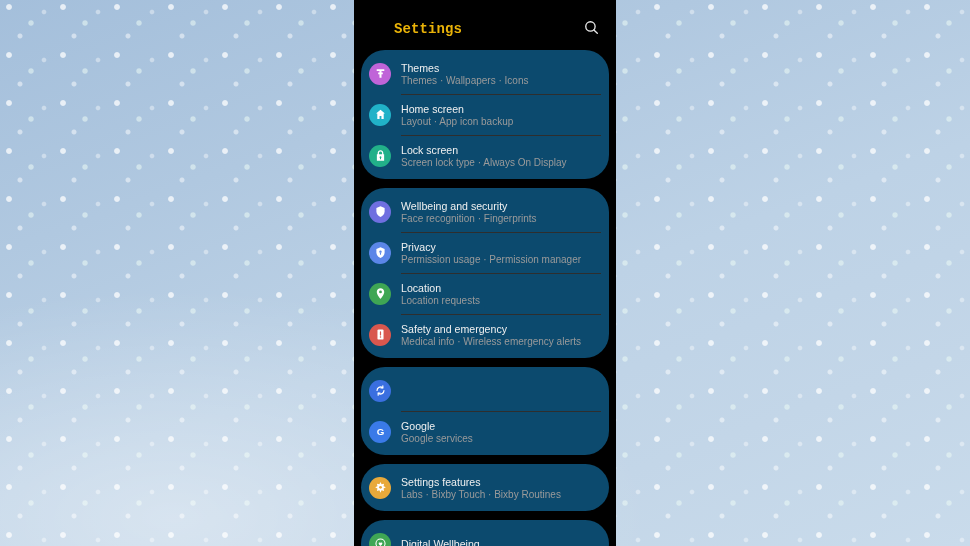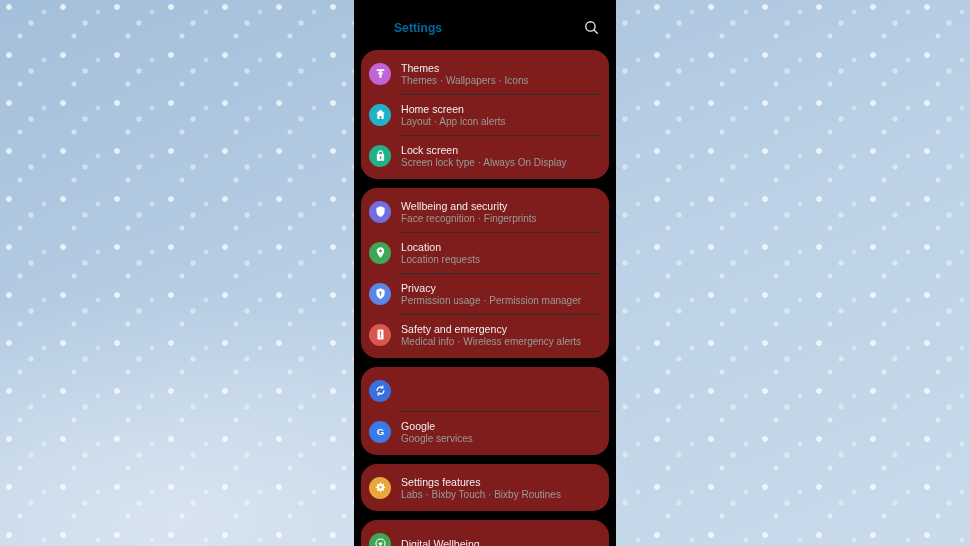--- a/index.html
+++ b/index.html
@@ -53,43 +53,44 @@
 
   
   .header {
     position: relative;
     height: 50px;
   }
   .header-title {
     position: absolute;
     left: 40px;
     top: 21px;
-    font-size: 12px;
+    font-size: 14px;
     font-weight: bold;
-    color: #0369a1;
+    color: #eab308;
     letter-spacing: .1px;
+    font-family: Liberation Mono, monospace;
   }
   .search-btn {
     position: absolute;
     right: 14px;
     top: 16px;
     width: 22px;
     height: 22px;
     display: flex;
     align-items: center;
     justify-content: center;
   }
 
   
   .list {
     padding: 0 7px;
   }
   .group {
-    background: #7f1d1d;
-    border-radius: 16px;
+    background: #0c4a6e;
+    border-radius: 24px;
     margin-bottom: 9px;
     overflow: hidden;
     padding: 3px 0;
   }
 
   .row {
     position: relative;
     display: flex;
     align-items: center;
     height: 41px;
@@ -175,21 +176,21 @@
           </div>
         </div>
         <div class="row">
           <div class="row-icon" style="background: rgb(33, 178, 200);">
             <svg width="13" height="13" viewBox="0 0 24 24" fill="#ffffff">
               <path d="M12 3.2 3.8 10.1h2.3v10.2h4.2v-5.4h3.4v5.4h4.2V10.1h2.3z"></path>
             </svg>
           </div>
           <div class="row-text">
             <div class="row-title">Home screen</div>
-            <div class="row-sub">Layout  ·  App icon alerts</div>
+            <div class="row-sub">Layout  ·  App icon backup</div>
           </div>
         </div>
         <div class="row">
           <div class="row-icon" style="background: rgb(34, 176, 137);">
             <svg width="13" height="13" viewBox="0 0 24 24" fill="#ffffff">
               <path d="M12 2.2c-2.9 0-5.2 2.3-5.2 5.2v2.1H5.3v12.3h13.4V9.5h-1.5V7.4c0-2.9-2.3-5.2-5.2-5.2zm0 2.3c1.6 0 2.9 1.3 2.9 2.9v2.1H9.1V7.4c0-1.6 1.3-2.9 2.9-2.9zm0 9.1a1.8 1.8 0 0 1 .9 3.3v2.1h-1.8v-2.1a1.8 1.8 0 0 1 .9-3.3z"></path>
             </svg>
           </div>
           <div class="row-text">
             <div class="row-title">Lock screen</div>
@@ -200,45 +201,45 @@
       <div class="group">
         <div class="row highlighted">
           <div class="row-icon" style="background: rgb(111, 111, 224);">
             <svg width="13" height="13" viewBox="0 0 24 24" fill="#ffffff">
               <path d="M12 2.2 4.4 5.4v6.2c0 4.8 3.2 9.2 7.6 10.4 4.4-1.2 7.6-5.6 7.6-10.4V5.4z"></path>
             </svg>
           </div>
           <div class="row-text">
             <div class="row-title">Wellbeing and security</div>
             <div class="row-sub">Face recognition  ·  Fingerprints</div>
-          </div>
-        </div>
-        <div class="row">
-          <div class="row-icon" style="background: rgb(63, 166, 84);">
-            <svg width="13" height="13" viewBox="0 0 24 24" fill="#ffffff">
-              <path d="M12 2.2c-3.8 0-6.9 3.1-6.9 6.9 0 5.2 6.9 12.7 6.9 12.7s6.9-7.5 6.9-12.7c0-3.8-3.1-6.9-6.9-6.9z"></path>
-              <circle cx="12" cy="9.1" r="2.6" fill="#3fa654"></circle>
-            </svg>
-          </div>
-          <div class="row-text">
-            <div class="row-title">Location</div>
-            <div class="row-sub">Location requests</div>
           </div>
         </div>
         <div class="row">
           <div class="row-icon" style="background: rgb(91, 134, 232);">
             <svg width="13" height="13" viewBox="0 0 24 24" fill="#ffffff">
               <path d="M12 2.2 4.4 5.4v6.2c0 4.8 3.2 9.2 7.6 10.4 4.4-1.2 7.6-5.6 7.6-10.4V5.4z"></path>
               <circle cx="12" cy="10.4" r="2.2" fill="#5b86e8"></circle>
               <rect x="11" y="11.8" width="2" height="4.4" rx="1" fill="#5b86e8"></rect>
             </svg>
           </div>
           <div class="row-text">
             <div class="row-title">Privacy</div>
             <div class="row-sub">Permission usage  ·  Permission manager</div>
+          </div>
+        </div>
+        <div class="row">
+          <div class="row-icon" style="background: rgb(63, 166, 84);">
+            <svg width="13" height="13" viewBox="0 0 24 24" fill="#ffffff">
+              <path d="M12 2.2c-3.8 0-6.9 3.1-6.9 6.9 0 5.2 6.9 12.7 6.9 12.7s6.9-7.5 6.9-12.7c0-3.8-3.1-6.9-6.9-6.9z"></path>
+              <circle cx="12" cy="9.1" r="2.6" fill="#3fa654"></circle>
+            </svg>
+          </div>
+          <div class="row-text">
+            <div class="row-title">Location</div>
+            <div class="row-sub">Location requests</div>
           </div>
         </div>
         <div class="row">
           <div class="row-icon" style="background: rgb(217, 87, 78);">
             <svg width="13" height="13" viewBox="0 0 24 24" fill="#ffffff">
               <rect x="6.4" y="2.6" width="11.2" height="18.8" rx="2.2"></rect>
               <rect x="10.9" y="6.2" width="2.2" height="7.6" rx="1.1" fill="#d9574e"></rect>
               <circle cx="12" cy="16.8" r="1.4" fill="#d9574e"></circle>
             </svg>
           </div>

